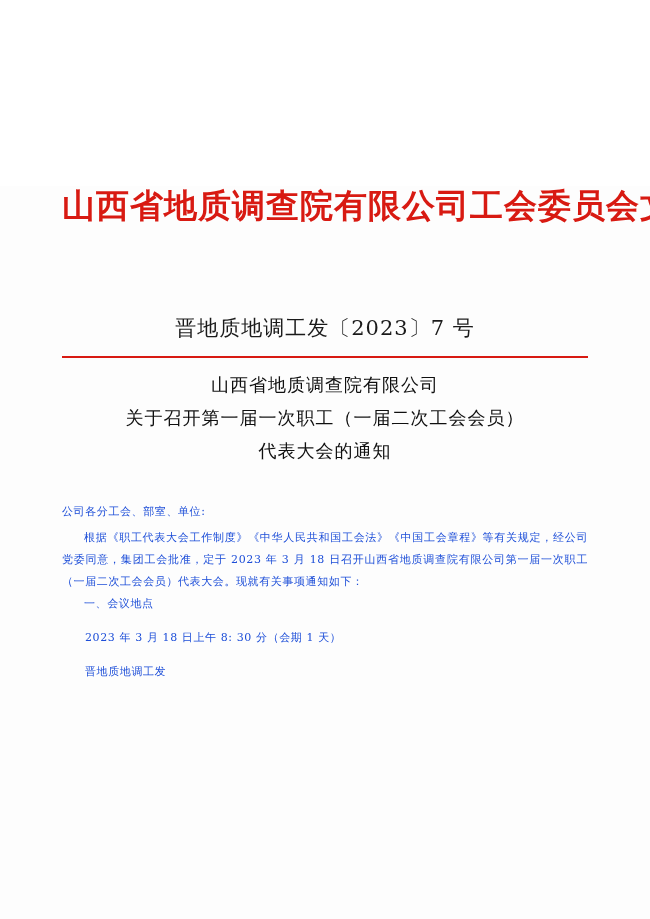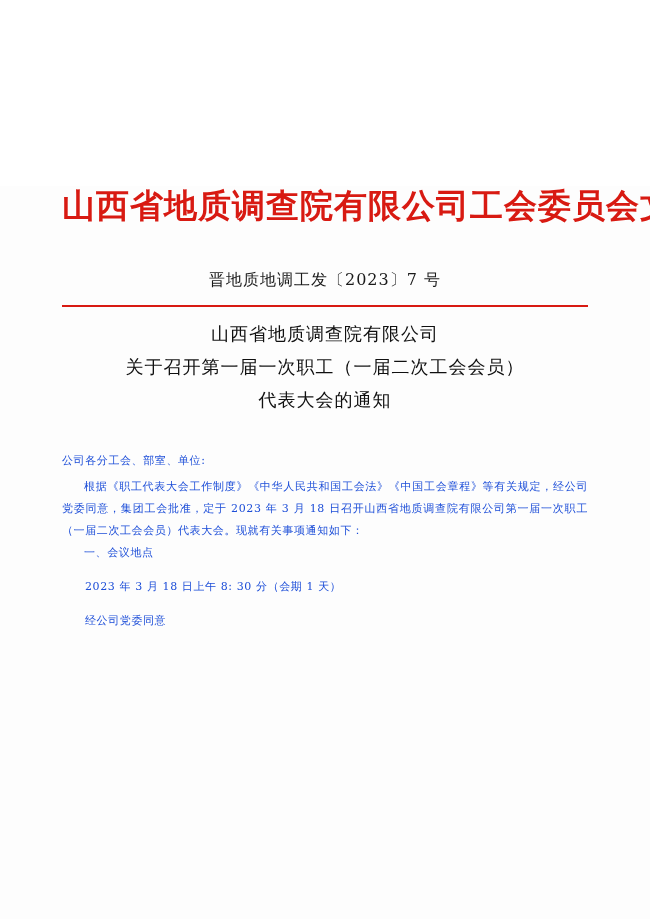--- a/index.html
+++ b/index.html
@@ -26,23 +26,23 @@
     text-align: center;
     color: #d81a12;
     font-family: "DejaVu Serif", "Liberation Serif", serif;
     font-weight: bold;
     font-size: 33px;
     letter-spacing: 1px;
     line-height: 1.2;
     white-space: nowrap;
   }
   .doc-number {
-    margin-top: 44px;
+    margin-top: 88px;
     text-align: center;
-    font-size: 16px;
+    font-size: 21px;
     color: #1a1a1a;
     letter-spacing: 1px;
   }
   .red-rule {
     margin-top: 14px;
     height: 2px;
     background: #d81a12;
     width: 100%;
   }
   .title-block {
@@ -100,16 +100,16 @@
   <div class="body-block">
     <p class="p-salutation">公司各分工会、部室、单位:</p>
 
     <p class="p-indent">根据《职工代表大会工作制度》《中华人民共和国工会法》《中国工会章程》等有关规定，经公司党委同意，集团工会批准，定于 2023 年 3 月 18 日召开山西省地质调查院有限公司第一届一次职工（一届二次工会会员）代表大会。现就有关事项通知如下：</p>
 
     <p class="p-sub">一、会议地点</p>
 
     <p class="p-subtext">2023 年 3 月 18 日上午 8: 30 分（会期 1 天）</p>
 
 
-    <p class="p-subtext">经公司党委同意</p>
+    <p class="p-subtext">晋地质地调工发</p>
   </div>
 
 </div>
 
 </body></html>

